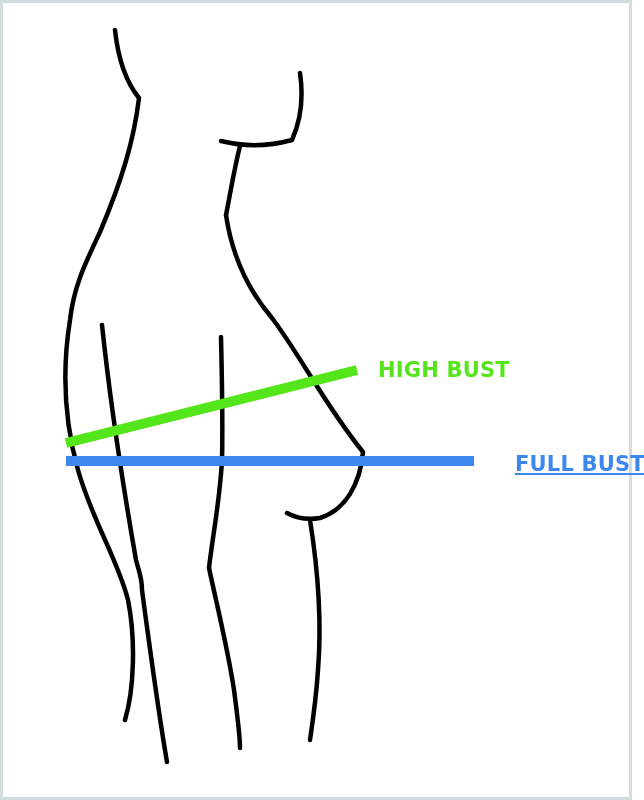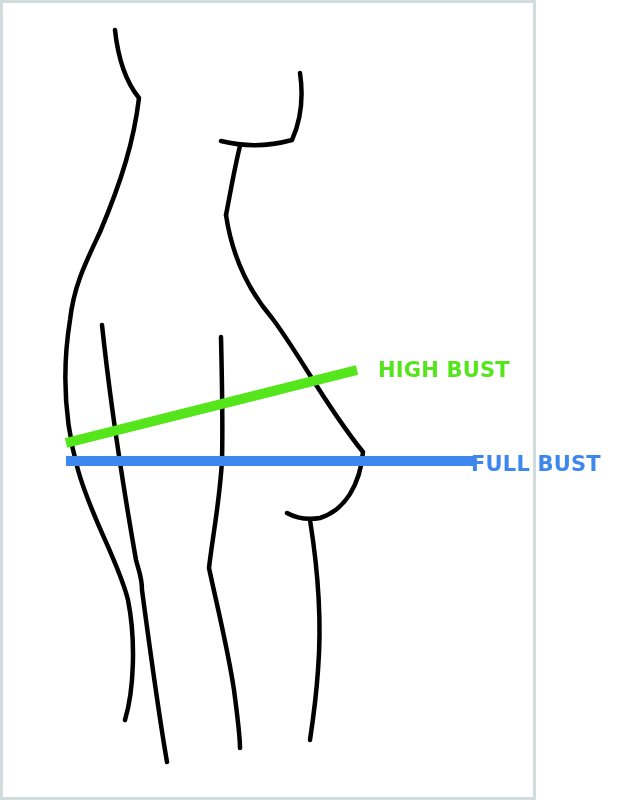--- a/index.html
+++ b/index.html
@@ -1,35 +1,35 @@
 <!DOCTYPE html>
 <html><head>
   <meta charset="utf-8">
   <style>
     html, body { margin: 0; padding: 0; background: #ffffff; }
     body { width: 644px; height: 800px; overflow: hidden; }
     .frame {
       position: relative;
-      width: 536px; height: 800px;
+      width: 632px; height: 800px;
       box-sizing: border-box;
       border: 3px solid #d3dcdc;
       background: #ffffff;
     }
     svg.figure { position: absolute; left: -3px; top: -3px; }
     .label {
       position: absolute;
       font-family: "DejaVu Sans", sans-serif;
       font-weight: bold;
       font-size: 21px;
       letter-spacing: 0.2px;
       white-space: nowrap;
       line-height: 1;
     }
     .label-high { left: 375px; top: 357px; }
-    .label-full { left: 468px; top: 451px; }
+    .label-full { left: 512px; top: 451px; text-decoration: underline; }
   </style>
 </head>
 <body>
 
 <div class="frame">
   <svg class="figure" width="644" height="800" viewBox="0 0 644 800">
     <g fill="none" stroke="#000" stroke-width="4.5" stroke-linecap="round" stroke-linejoin="round">
 
       <path d="M115,30 C118,58 126,82 139,98 C134,140 122,180 100,232 C86,262 74,285 70,320 C62,370 64,420 78,470 C92,520 118,560 128,600 C136,640 134,690 125,720"></path>
 

